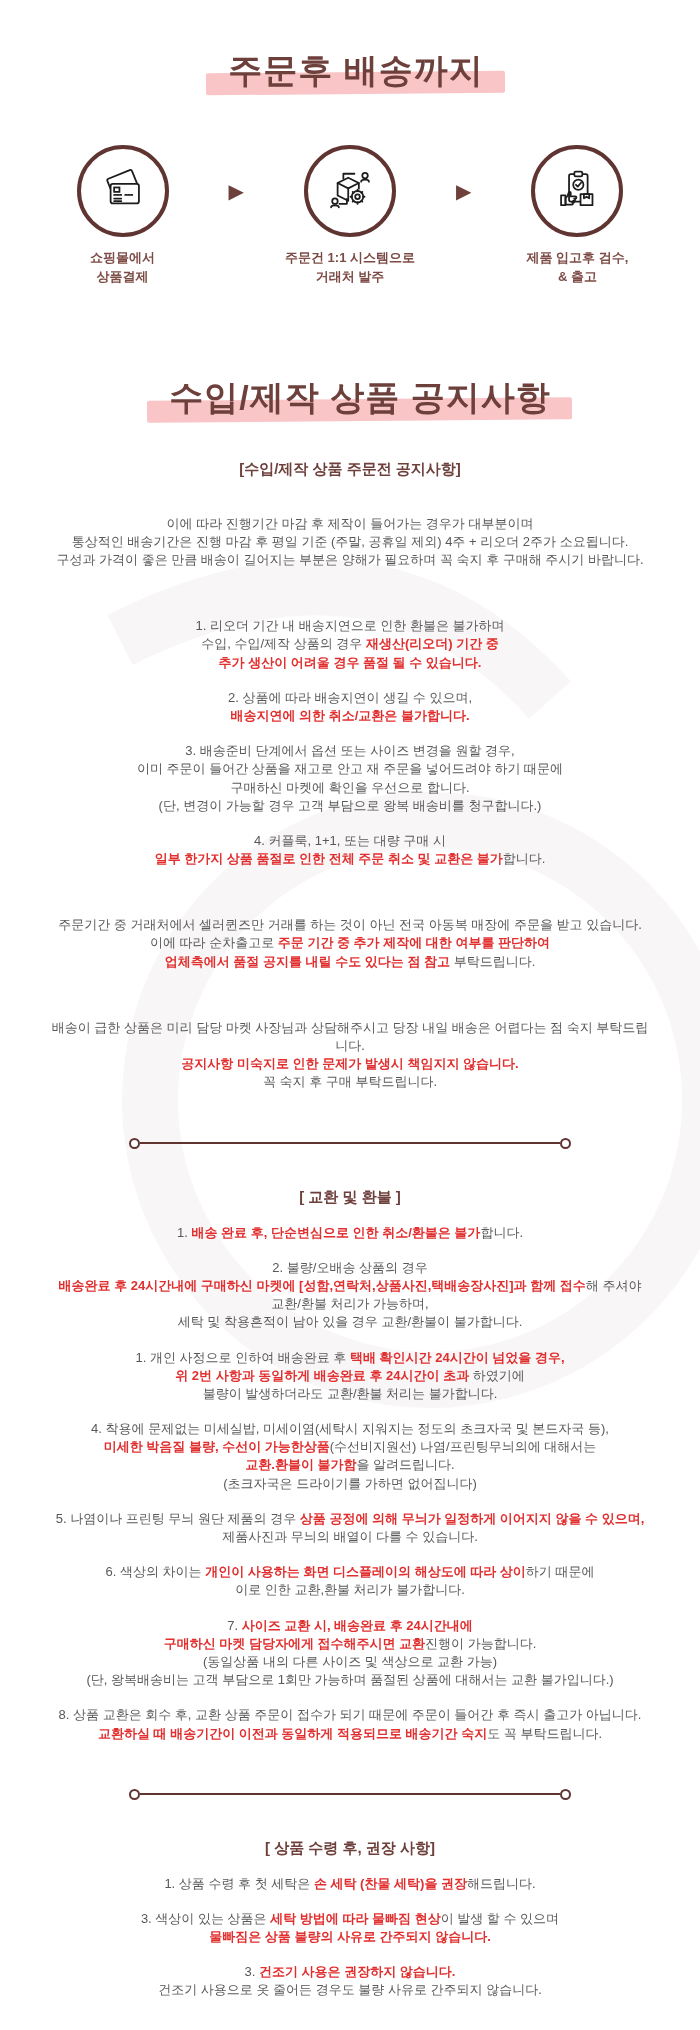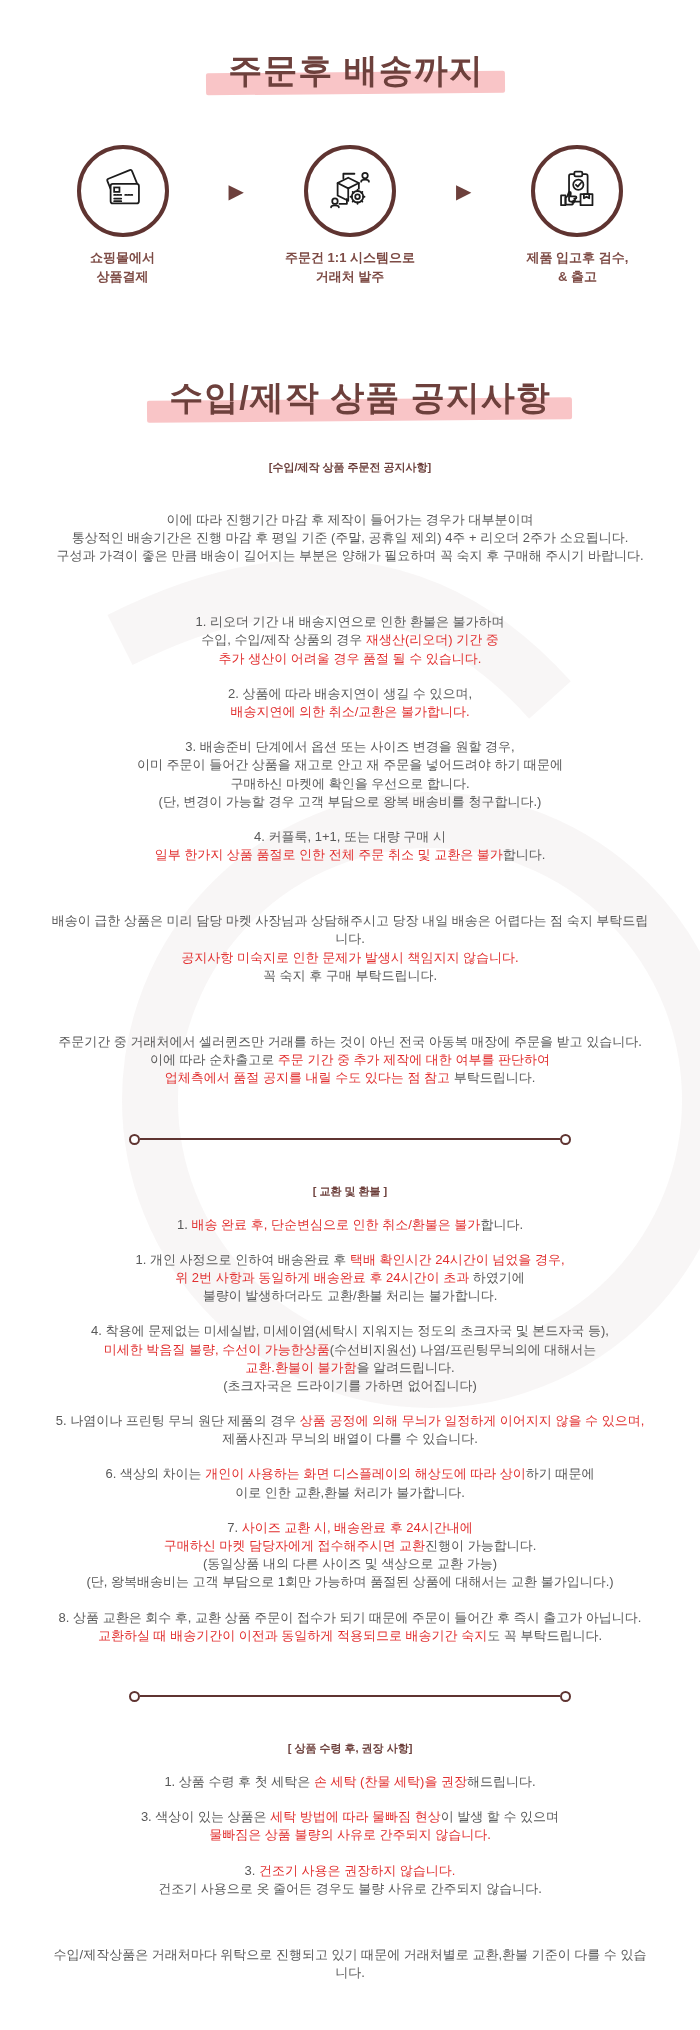--- a/index.html
+++ b/index.html
@@ -27,24 +27,24 @@
   .process{display:flex;justify-content:center;align-items:flex-start;gap:26px;margin-top:56px;}
   .step{display:flex;flex-direction:column;align-items:center;width:160px;}
   .circle{width:84px;height:84px;border:4px solid var(--maroon-dark);border-radius:50%;
           display:flex;align-items:center;justify-content:center;background:#fff;}
   .step-label{margin-top:12px;font-size:13px;font-weight:bold;color:#7d4b45;
               text-align:center;white-space:pre-line;line-height:1.45;}
   .arrow{font-size:20px;color:var(--maroon);line-height:92px;user-select:none;}
 
   
   .sections{max-width:600px;margin:0 auto;text-align:center;padding-bottom:70px;}
-  .sec-heading{color:var(--maroon);font-weight:bold;font-size:11px;margin:44px 0 4px 0;}
+  .sec-heading{color:var(--maroon);font-weight:bold;font-size:15px;margin:44px 0 4px 0;}
   .notice{font-size:13px;color:var(--gray);line-height:1.4;margin:17px 0;}
   .notice.gap{margin-top:48px;}
-  .red{color:var(--red);font-weight:normal;}
+  .red{color:var(--red);font-weight:bold;}
   .divider{position:relative;width:420px;height:0;border-top:2px solid var(--maroon-dark);
            margin:50px auto 34px auto;}
   .divider::before,.divider::after{content:"";position:absolute;top:-6px;width:7px;height:7px;
            border:2.5px solid var(--maroon-dark);border-radius:50%;background:#fff;}
   .divider::before{left:-11px;}
   .divider::after{right:-11px;}
 </style>
 </head>
 <body>
 
@@ -123,25 +123,26 @@
       <span class="hl">수입/제작 상품 공지사항</span>
     </h1>
 
     <div class="sections" id="sections-root">
         <div class="sec-heading">[수입/제작 상품 주문전 공지사항]</div>
         <p class="notice"><br><span class="txt">이에 따라 진행기간 마감 후 제작이 들어가는 경우가 대부분이며</span><br><span class="txt">통상적인 배송기간은 진행 마감 후 평일 기준 (주말, 공휴일 제외) 4주 + 리오더 2주가 소요됩니다.</span><br><span class="txt">구성과 가격이 좋은 만큼 배송이 길어지는 부분은 양해가 필요하며 꼭 숙지 후 구매해 주시기 바랍니다.</span></p>
         <p class="notice gap"><span class="txt">1. 리오더 기간 내 배송지연으로 인한 환불은 불가하며</span><br><span class="txt">수입, 수입/제작 상품의 경우 </span><span class="red">재생산(리오더) 기간 중</span><br><span class="red">추가 생산이 어려울 경우 품절 될 수 있습니다.</span></p>
         <p class="notice"><span class="txt">2. 상품에 따라 배송지연이 생길 수 있으며,</span><br><span class="red">배송지연에 의한 취소/교환은 불가합니다.</span></p>
         <p class="notice"><span class="txt">3. 배송준비 단계에서 옵션 또는 사이즈 변경을 원할 경우,</span><br><span class="txt">이미 주문이 들어간 상품을 재고로 안고 재 주문을 넣어드려야 하기 때문에</span><br><span class="txt">구매하신 마켓에 확인을 우선으로 합니다.</span><br><span class="txt">(단, 변경이 가능할 경우 고객 부담으로 왕복 배송비를 청구합니다.)</span></p>
         <p class="notice"><span class="txt">4. 커플룩, 1+1, 또는 대량 구매 시</span><br><span class="red">일부 한가지 상품 품절로 인한 전체 주문 취소 및 교환은 불가</span><span class="txt">합니다.</span></p>
+        <p class="notice gap"><span class="txt">주문기간 중 거래처에서 셀러퀸즈만 거래를 하는 것이 아닌 전국 아동복 매장에 주문을 받고 있습니다.</span><br><span class="txt">이에 따라 순차출고로 </span><span class="red">주문 기간 중 추가 제작에 대한 여부를 판단하여</span><br><span class="red">업체측에서 품절 공지를 내릴 수도 있다는 점 참고</span><span class="txt"> 부탁드립니다.</span></p>
         <p class="notice gap"><span class="txt">배송이 급한 상품은 미리 담당 마켓 사장님과 상담해주시고 당장 내일 배송은 어렵다는 점 숙지 부탁드립니다.</span><br><span class="red">공지사항 미숙지로 인한 문제가 발생시 책임지지 않습니다.</span><br><span class="txt">꼭 숙지 후 구매 부탁드립니다.</span></p>
-        <p class="notice gap"><span class="txt">주문기간 중 거래처에서 셀러퀸즈만 거래를 하는 것이 아닌 전국 아동복 매장에 주문을 받고 있습니다.</span><br><span class="txt">이에 따라 순차출고로 </span><span class="red">주문 기간 중 추가 제작에 대한 여부를 판단하여</span><br><span class="red">업체측에서 품절 공지를 내릴 수도 있다는 점 참고</span><span class="txt"> 부탁드립니다.</span></p>
         <div class="divider"></div>
         <div class="sec-heading">[ 교환 및 환불 ]</div>
         <p class="notice"><span class="txt">1. </span><span class="red">배송 완료 후, 단순변심으로 인한 취소/환불은 불가</span><span class="txt">합니다.</span></p>
+        <p class="notice"><span class="txt">2. 불량/오배송 상품의 경우</span><br><span class="red">배송완료 후 24시간내에 구매하신 마켓에 [성함,연락처,상품사진,택배송장사진]과 함께 접수</span><span class="txt">해 주셔야</span><br><span class="txt">교환/환불 처리가 가능하며,</span><br><span class="txt">세탁 및 착용흔적이 남아 있을 경우 교환/환불이 불가합니다.</span></p>
         <p class="notice"><span class="txt">1. 개인 사정으로 인하여 배송완료 후 </span><span class="red">택배 확인시간 24시간이 넘었을 경우,</span><br><span class="red">위 2번 사항과 동일하게 배송완료 후 24시간이 초과</span><span class="txt"> 하였기에</span><br><span class="txt">불량이 발생하더라도 교환/환불 처리는 불가합니다.</span></p>
         <p class="notice"><span class="txt">4. 착용에 문제없는 미세실밥, 미세이염(세탁시 지워지는 정도의 초크자국 및 본드자국 등),</span><br><span class="red">미세한 박음질 불량, 수선이 가능한상품</span><span class="txt">(수선비지원선) 나염/프린팅무늬의에 대해서는</span><br><span class="red">교환.환불이 불가함</span><span class="txt">을 알려드립니다.</span><br><span class="txt">(초크자국은 드라이기를 가하면 없어집니다)</span></p>
         <p class="notice"><span class="txt">5. 나염이나 프린팅 무늬 원단 제품의 경우 </span><span class="red">상품 공정에 의해 무늬가 일정하게 이어지지 않을 수 있으며,</span><br><span class="txt">제품사진과 무늬의 배열이 다를 수 있습니다.</span></p>
         <p class="notice"><span class="txt">6. 색상의 차이는 </span><span class="red">개인이 사용하는 화면 디스플레이의 해상도에 따라 상이</span><span class="txt">하기 때문에</span><br><span class="txt">이로 인한 교환,환불 처리가 불가합니다.</span></p>
         <p class="notice"><span class="txt">7. </span><span class="red">사이즈 교환 시, 배송완료 후 24시간내에</span><br><span class="red">구매하신 마켓 담당자에게 접수해주시면 교환</span><span class="txt">진행이 가능합니다.</span><br><span class="txt">(동일상품 내의 다른 사이즈 및 색상으로 교환 가능)</span><br><span class="txt">(단, 왕복배송비는 고객 부담으로 1회만 가능하며 품절된 상품에 대해서는 교환 불가입니다.)</span></p>
         <p class="notice"><span class="txt">8. 상품 교환은 회수 후, 교환 상품 주문이 접수가 되기 때문에 주문이 들어간 후 즉시 출고가 아닙니다.</span><br><span class="red">교환하실 때 배송기간이 이전과 동일하게 적용되므로 배송기간 숙지</span><span class="txt">도 꼭 부탁드립니다.</span></p>
         <div class="divider"></div>
         <div class="sec-heading">[ 상품 수령 후, 권장 사항]</div>
         <p class="notice"><span class="txt">1. 상품 수령 후 첫 세탁은 </span><span class="red">손 세탁 (찬물 세탁)을 권장</span><span class="txt">해드립니다.</span></p>
         <p class="notice"><span class="txt">3. 색상이 있는 상품은 </span><span class="red">세탁 방법에 따라 물빠짐 현상</span><span class="txt">이 발생 할 수 있으며</span><br><span class="red">물빠짐은 상품 불량의 사유로 간주되지 않습니다.</span></p>

